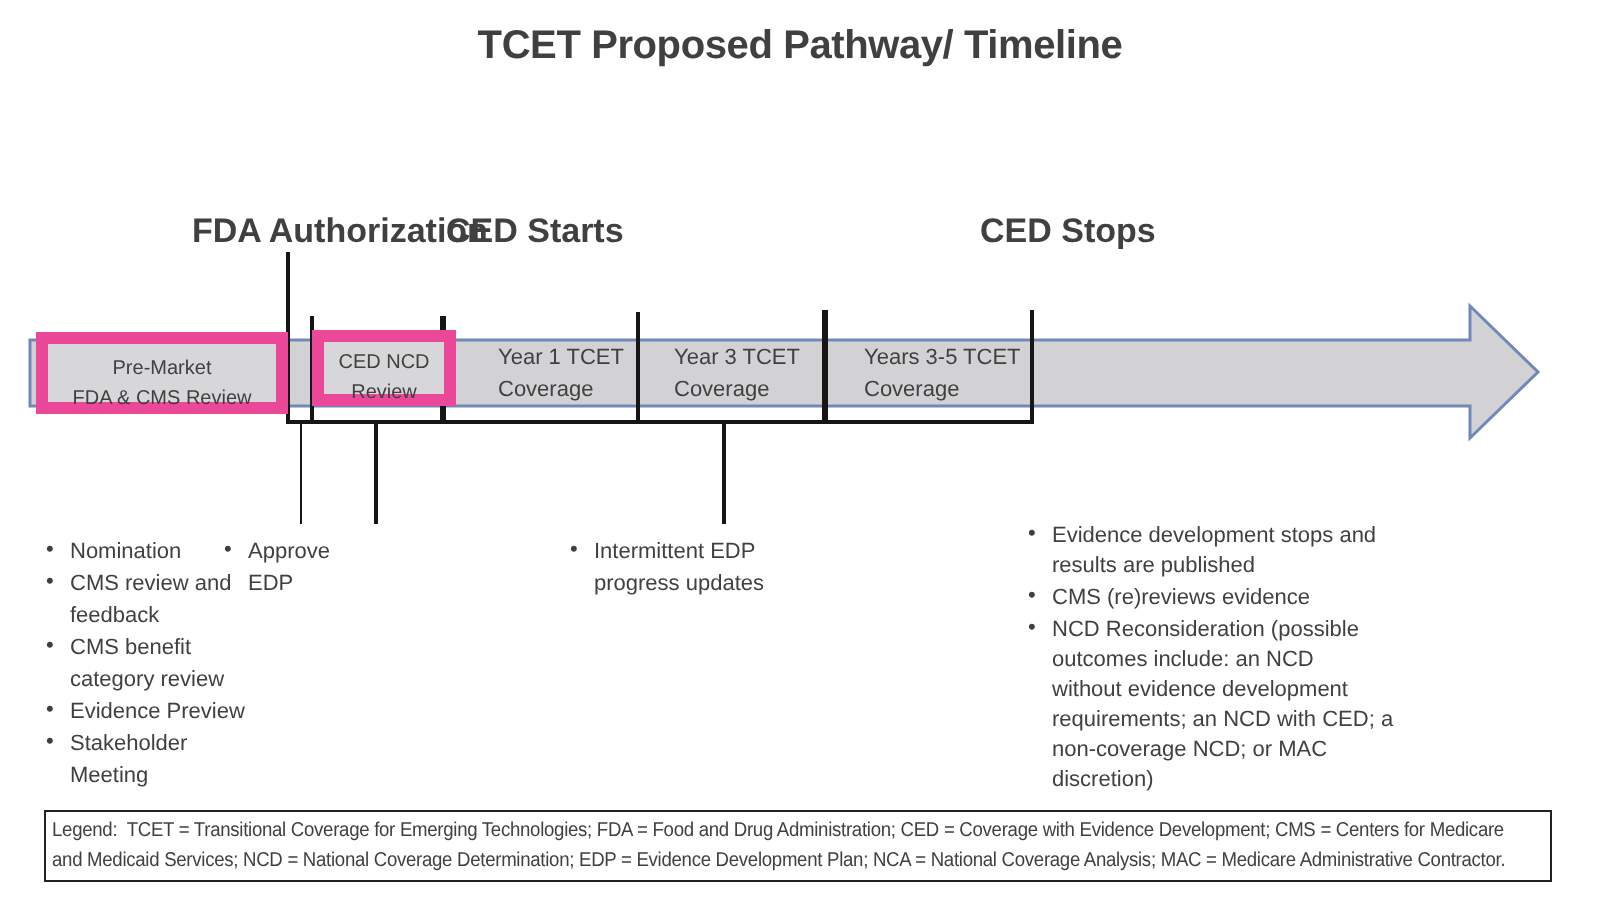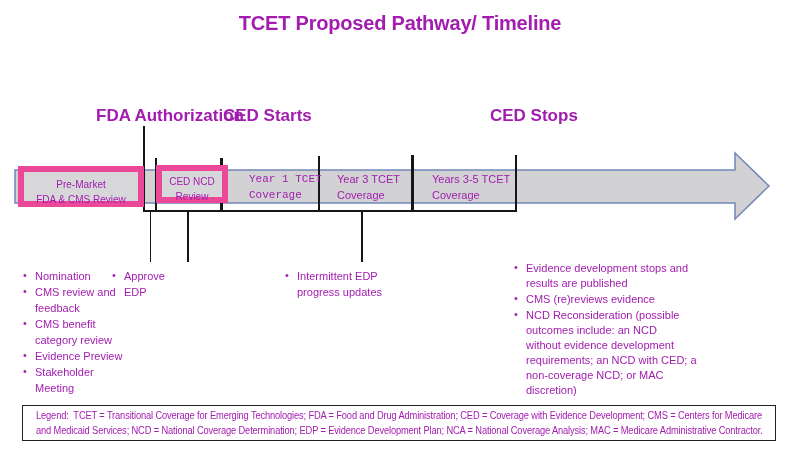--- a/index.html
+++ b/index.html
@@ -1,18 +1,18 @@
 <!DOCTYPE html>
 <html><head>
 <meta charset="utf-8">
 <style>
   html,body { margin:0; padding:0; background:#fff; }
   .canvas {
     position:relative; width:800px; height:450px; background:#ffffff;
-    font-family:"Liberation Sans", sans-serif; color:#a21caf; overflow:hidden;
+    font-family:"Liberation Sans", sans-serif; color:#404040; overflow:hidden;
   }
   .title {
     position:absolute; top:12px; left:0; width:800px; text-align:center;
     font-size:20px; font-weight:700; letter-spacing:-0.2px;
   }
   .phase { position:absolute; font-size:17px; font-weight:700; white-space:nowrap; }
   .phase-fda        { left:96px;  top:106px; }
   .phase-ced-starts { left:223px; top:106px; }
   .phase-ced-stops  { left:453px; top:106px;margin-left:37px; }
   .phase-transition { left:527px; top:106px; }
@@ -21,21 +21,21 @@
 
   .box {
     position:absolute; background:#d7d7d9; border:6px solid #ec4899;
     text-align:center; font-size:10px; line-height:15px; white-space:pre-line;
     box-sizing:border-box;
   }
   .box-premarket { left:18px;  top:166px; width:126px; height:41px; padding-top:5px; }
   .box-cedncd    { left:156px; top:165px; width:72px;  height:38px; padding-top:3px; }
 
   .seg-label { position:absolute; font-size:11px; line-height:16px; white-space:pre-line; }
-  .seg-year1  { left:249px; top:171px;font-family:Liberation Mono, monospace; }
+  .seg-year1  { left:249px; top:171px; }
   .seg-year2  { left:337px; top:171px; }
   .seg-years35{ left:432px; top:171px; }
 
   .vline, .hline { position:absolute; background:#161616; }
   .l-fda-connector { left:143px;   top:126px; width:1.5px; height:85px; }
   .l-bar-a { left:154.5px; top:158px; width:2.5px; height:53px; }
   .l-bar-b { left:220px;   top:158px; width:2.5px; height:53px; }
   .l-bar-c { left:317.5px; top:156px; width:2px;   height:55px; }
   .l-bar-d { left:411px;   top:155px; width:2.5px; height:56px; }
   .l-bar-e { left:514.5px; top:155px; width:2.5px; height:56px; }
@@ -50,21 +50,21 @@
   .list-premarket { left:22px;  top:268px; width:122px; }
   .list-approve   { left:111px; top:268px; width:70px; }
   .list-nca       { left:174px; top:268px; width:116px; }
   .list-edp       { left:284px; top:268px; width:136px; }
   .list-post      { left:513px; top:261px; width:192px; line-height:15px; }
   .list-post .li  { margin-bottom:1px; }
 
   .legend-box {
     position:absolute; left:22px; top:405px; width:754px; height:36px;
     border:1.5px solid #222; background:#fff; box-sizing:border-box;
-    padding:3px 5px 0 13px; overflow:hidden;
+    padding:3px 5px 0 3px; overflow:hidden;
   }
   .legend-line {
     font-size:10px; line-height:14.5px; white-space:pre; letter-spacing:-0.15px;
     transform:scaleX(0.93); transform-origin:0 0;
   }
 </style>
 </head>
 <body>
 
 <div class="canvas">

